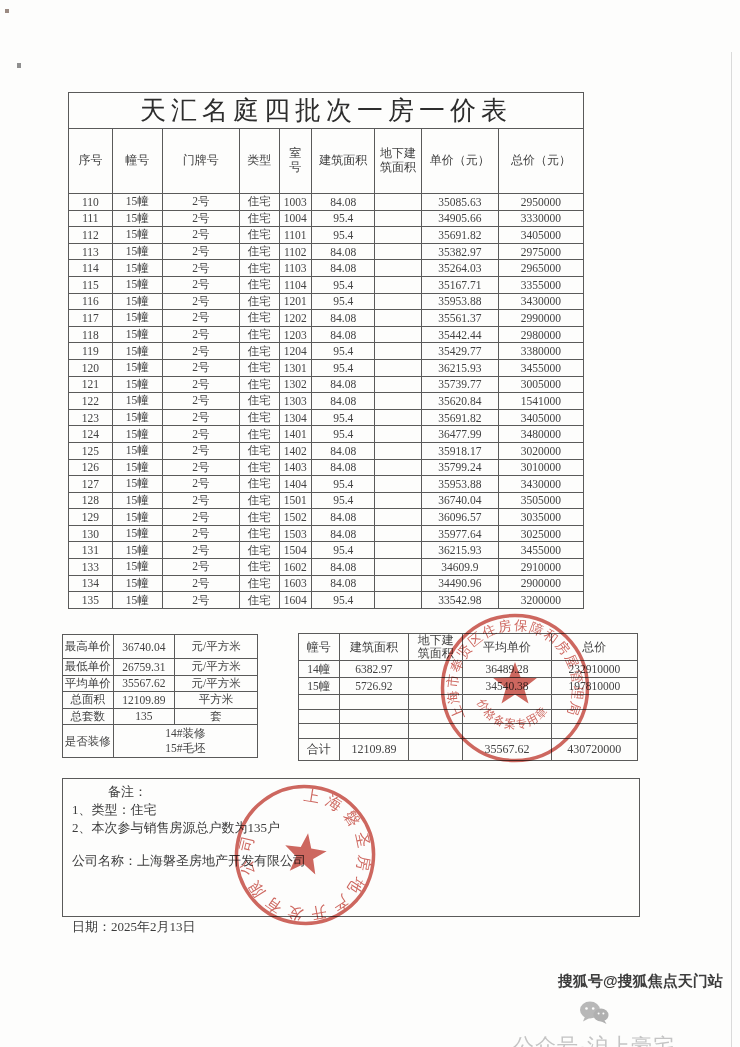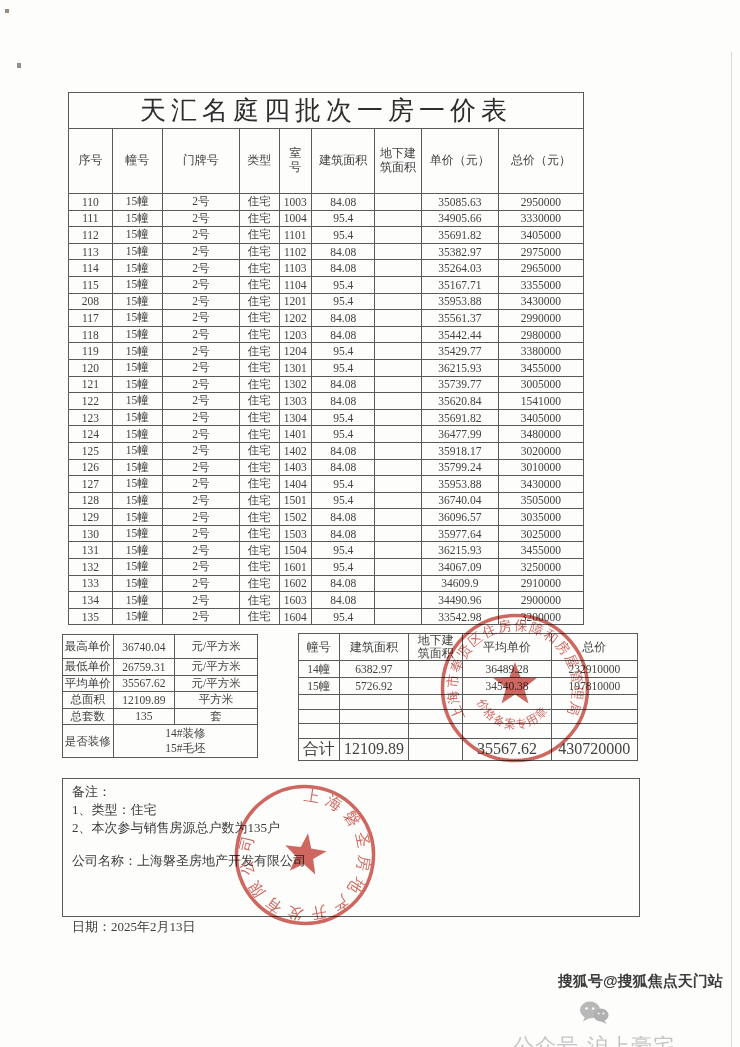--- a/index.html
+++ b/index.html
@@ -23,25 +23,25 @@
   .sum-left tr.tall1 td{height:23px;}
   .sum-left tr.norm td{height:15.5px;}
   .sum-left tr.tall2 td{height:32px;}
   .sum-left .two-line{line-height:1.3;font-size:11.5px;}
   
   .sum-right{left:298px;top:633px;width:340px;}
   .sum-right thead th{font-size:12px;height:26px;line-height:1.1;padding:0 3px;}
   .sum-right tbody td{font-size:11.5px;white-space:nowrap;color:#424242;}
   .sum-right tr.r17 td{height:16px;}
   .sum-right tr.r15 td{height:13.5px;}
-  .sum-right tr.total td{height:21px;font-size:16px;}
+  .sum-right tr.total td{height:21px;font-size:12px;}
   
   .notes{left:62px;top:778px;width:576px;height:137px;border:1.5px solid #5a5a5a;font-size:13px;color:#3c3c3c;}
   .notes div{position:absolute;left:9px;white-space:nowrap;}
-  .n1{top:4px;} .n2{top:22px;} .n3{top:40px;} .n4{top:73px;} .n5{top:91px;margin-top:48px;}
+  .n1{top:4px;margin-left:36px;} .n2{top:22px;} .n3{top:40px;} .n4{top:73px;} .n5{top:91px;margin-top:48px;}
   
   .stamp{position:absolute;mix-blend-mode:multiply;opacity:.82;}
   .stamp-gov{left:439px;top:612px;}
   .stamp-co{left:233px;top:783px;transform:rotate(8deg);}
   
   .wm-wechat{left:513px;top:1000px;display:flex;align-items:center;gap:6px;
     color:#c4c4c4;font-size:21px;letter-spacing:1px;white-space:nowrap;
     font-family:"Liberation Sans","DejaVu Sans",sans-serif;flex-direction:column;}
   .wm-sohu{left:558px;top:972px;color:#3d3d3d;font-size:15px;font-weight:bold;
     white-space:nowrap;font-family:"Liberation Sans","DejaVu Sans",sans-serif;}
@@ -146,21 +146,21 @@
         <td>15幢</td>
         <td>2号</td>
         <td>住宅</td>
         <td>1104</td>
         <td>95.4</td>
         <td></td>
         <td>35167.71</td>
         <td>3355000</td>
       </tr>
       <tr>
-        <td>208</td>
+        <td>116</td>
         <td>15幢</td>
         <td>2号</td>
         <td>住宅</td>
         <td>1201</td>
         <td>95.4</td>
         <td></td>
         <td>35953.88</td>
         <td>3430000</td>
       </tr>
       <tr>
@@ -320,31 +320,20 @@
       <tr>
         <td>131</td>
         <td>15幢</td>
         <td>2号</td>
         <td>住宅</td>
         <td>1504</td>
         <td>95.4</td>
         <td></td>
         <td>36215.93</td>
         <td>3455000</td>
-      </tr>
-      <tr>
-        <td>132</td>
-        <td>15幢</td>
-        <td>2号</td>
-        <td>住宅</td>
-        <td>1601</td>
-        <td>95.4</td>
-        <td></td>
-        <td>34067.09</td>
-        <td>3250000</td>
       </tr>
       <tr>
         <td>133</td>
         <td>15幢</td>
         <td>2号</td>
         <td>住宅</td>
         <td>1602</td>
         <td>84.08</td>
         <td></td>
         <td>34609.9</td>

